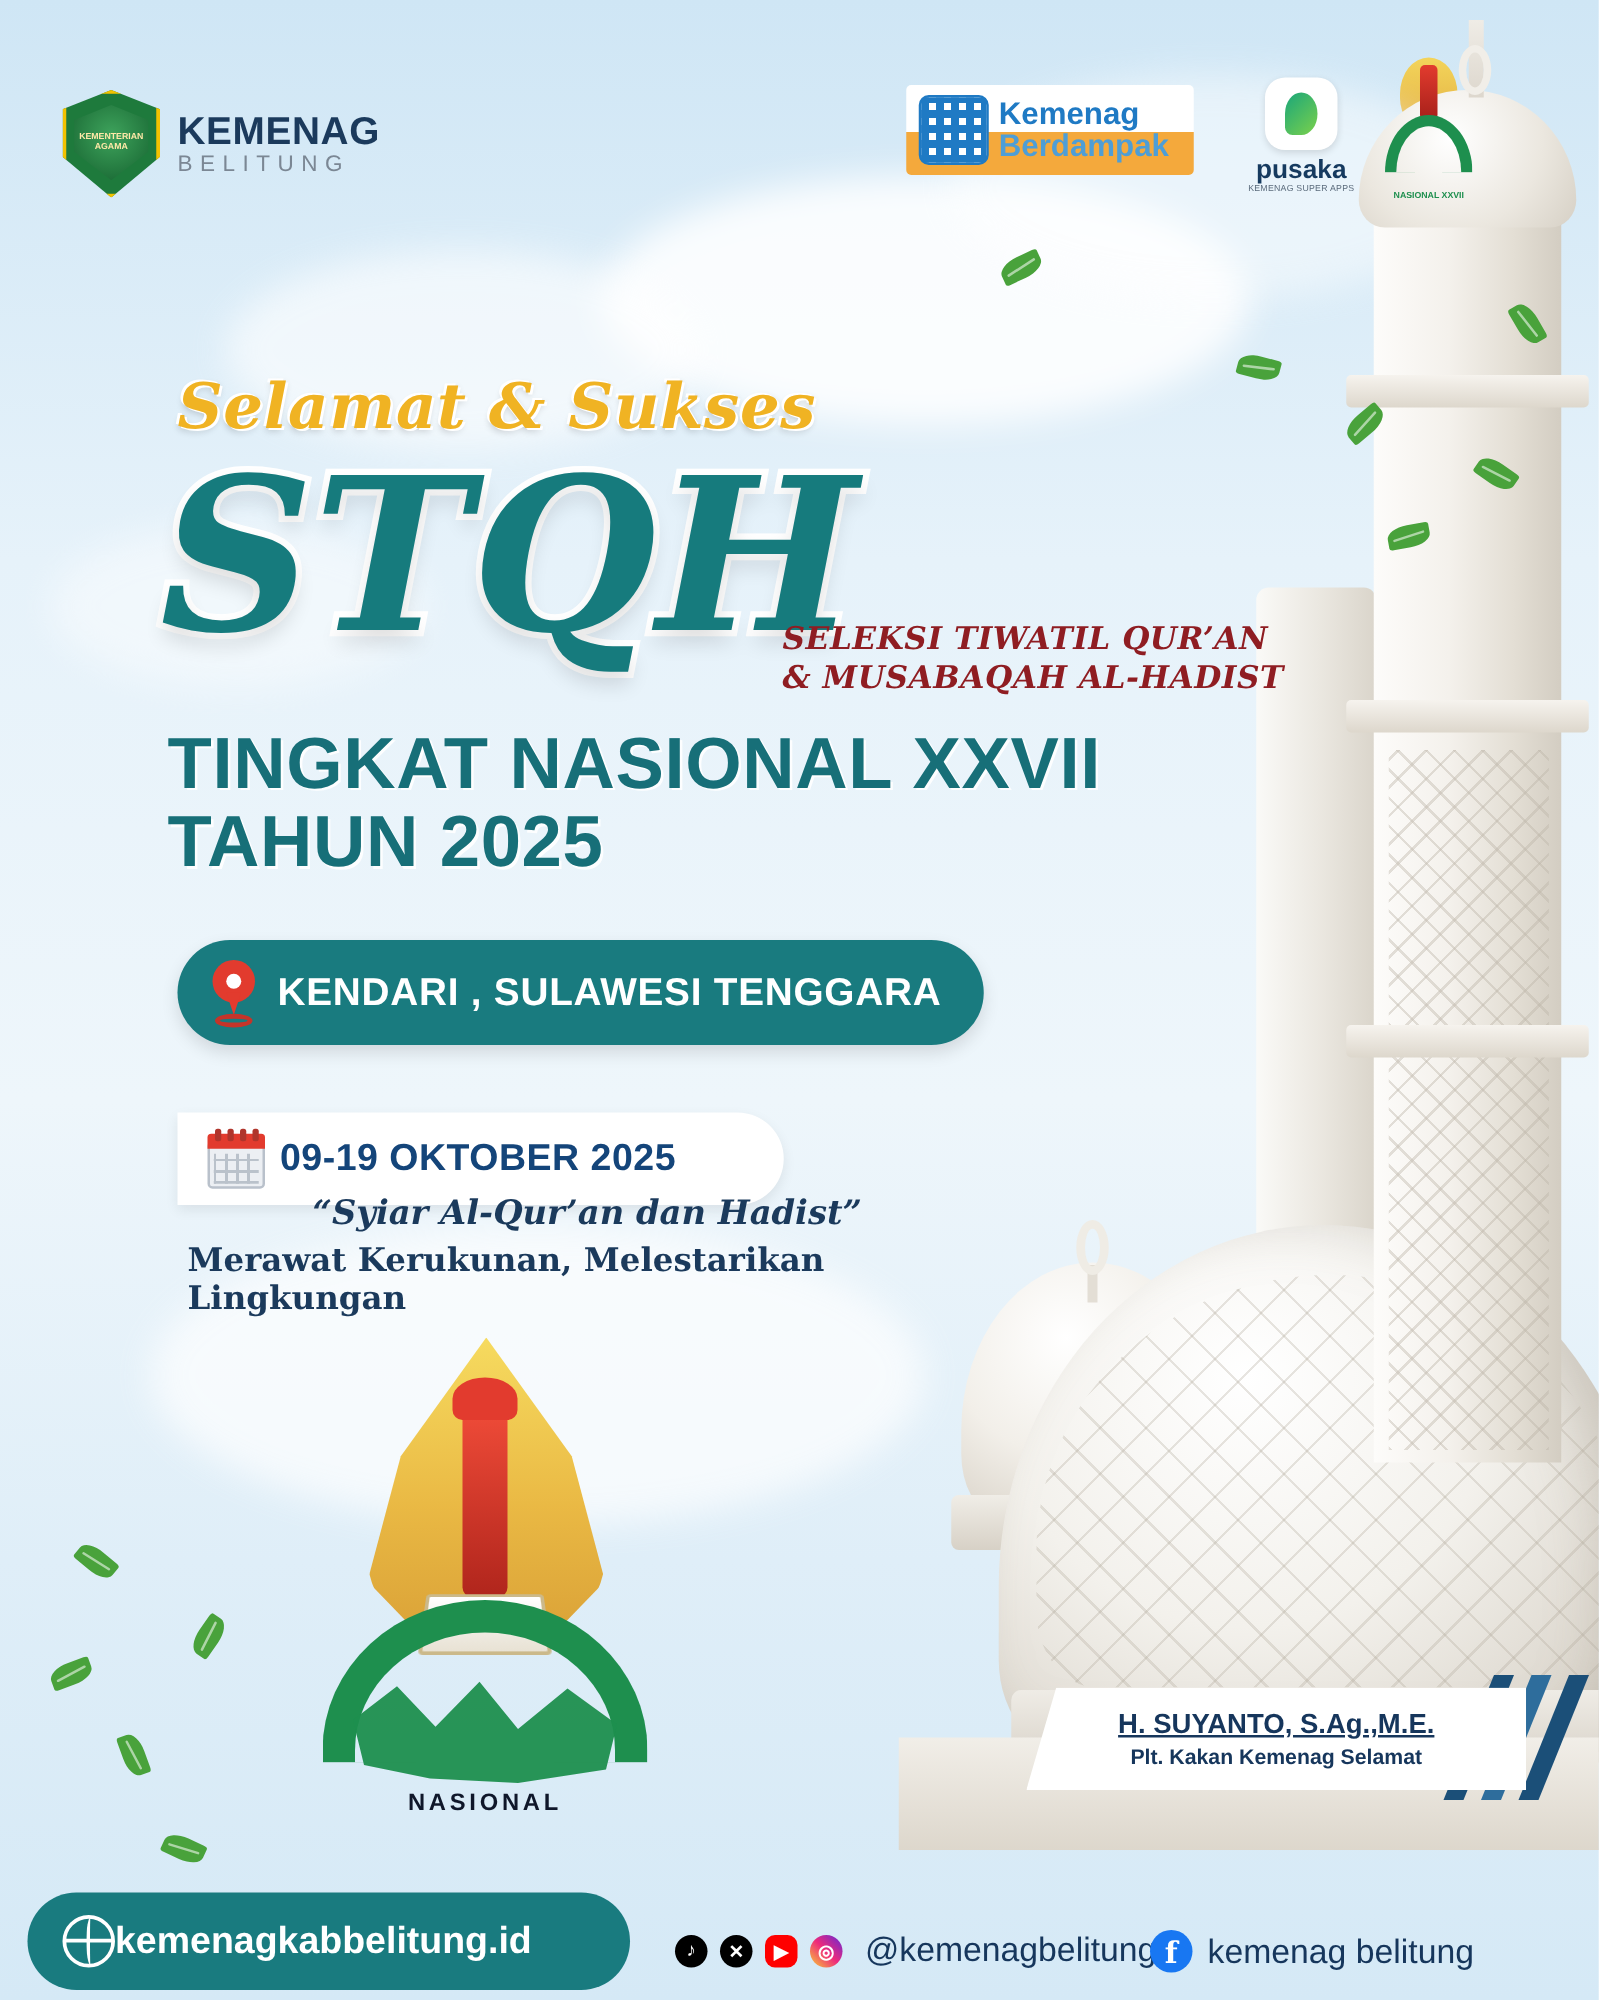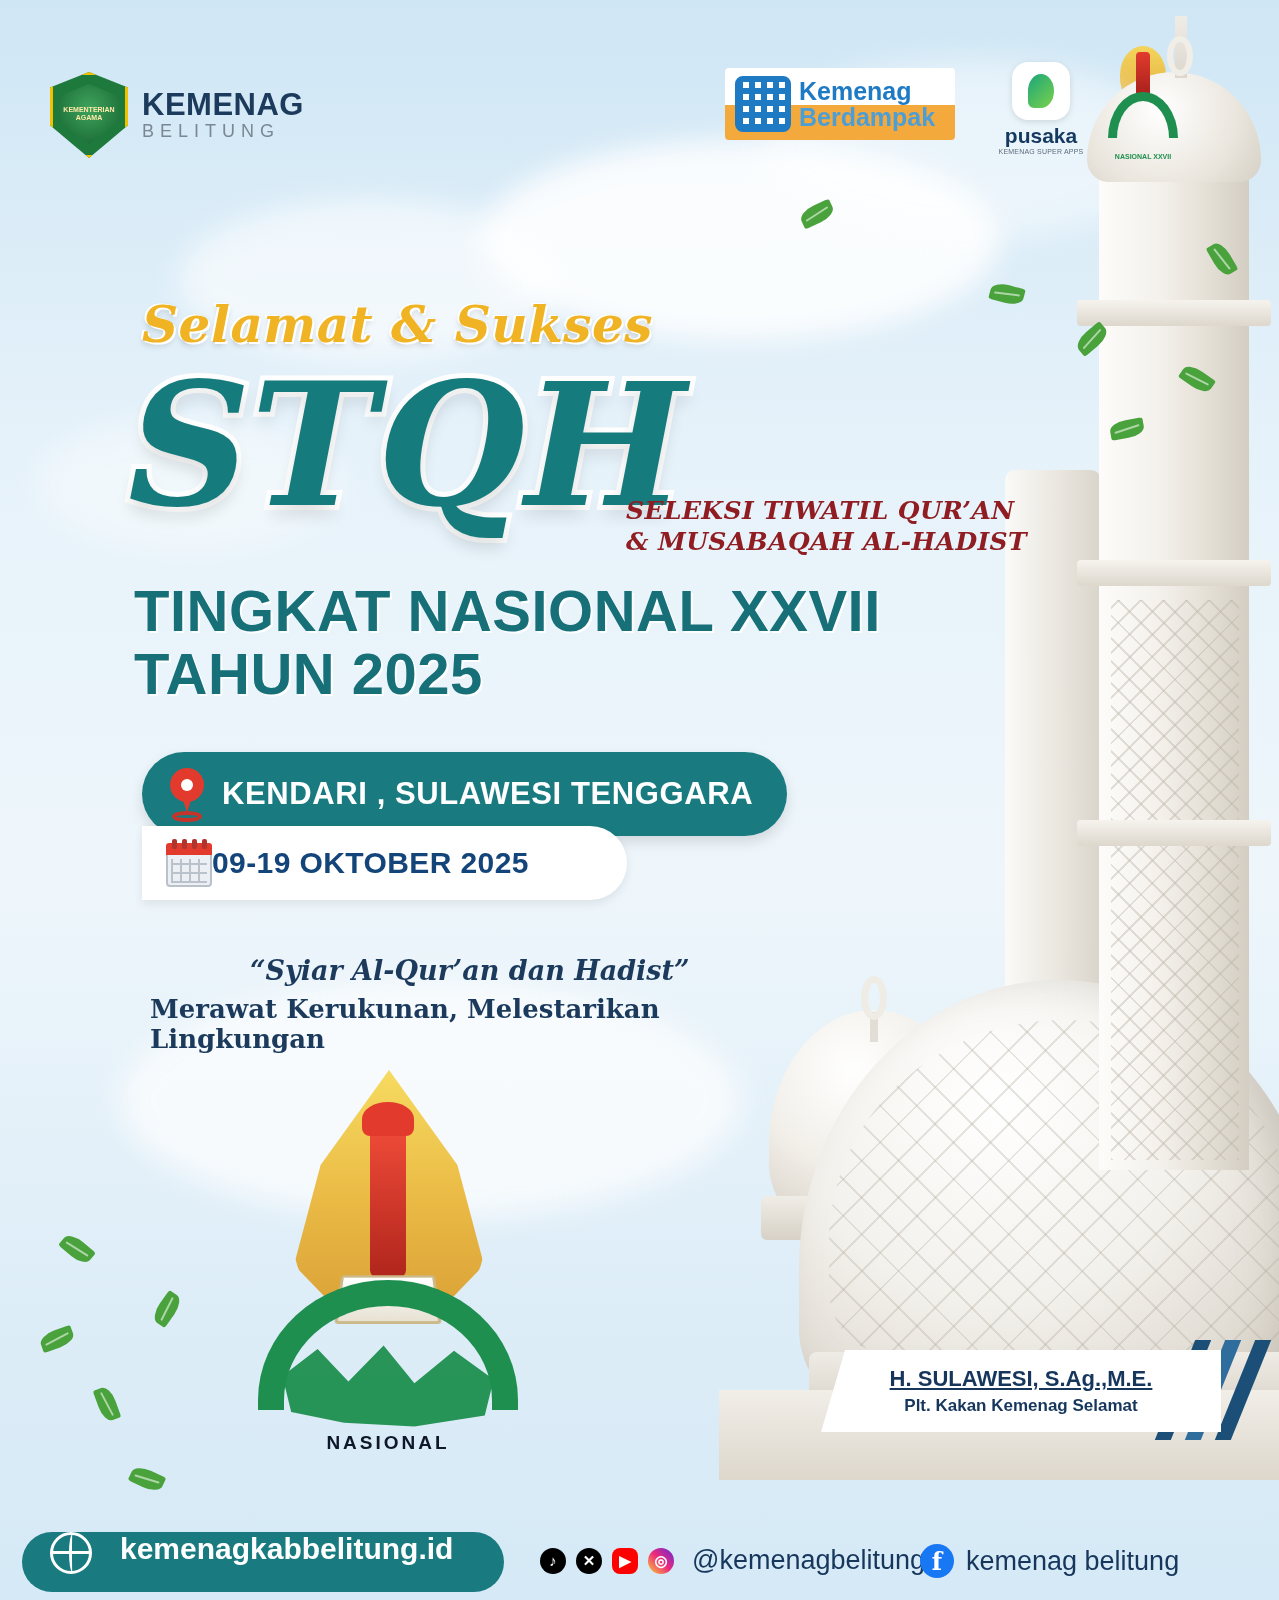--- a/index.html
+++ b/index.html
@@ -191,22 +191,22 @@
     box-shadow: 0 6px 14px rgba(0,0,0,.12);
   }
   .pin { width: 38px; height: 52px; position: relative; }
   .pin .head { position: absolute; top: 0; left: 2px; width: 34px; height: 34px; background: #e23b2e; border-radius: 50% 50% 50% 50%; }
   .pin .head::after { content:""; position: absolute; left: 11px; top: 11px; width: 12px; height: 12px; background: #fff; border-radius: 50%; }
   .pin .tip { position: absolute; top: 26px; left: 13px; width: 12px; height: 18px; background: #e23b2e; clip-path: polygon(0 0, 100% 0, 50% 100%); }
   .pin .ring { position: absolute; bottom: -2px; left: 4px; width: 30px; height: 11px; border: 4px solid #c4342a; border-radius: 50%; }
   .pill-place .txt { color: #ffffff; font-size: 31px; font-weight: bold; letter-spacing: .6px; }
 
   .pill-date {
-    position: absolute; left: 142px; top: 826px; width: 485px; height: 74px;
-    background: #ffffff; border-radius: 0 38px 38px 0; display: flex; align-items: center; gap: 0; padding-left: 24px;
+    position: absolute; left: 142px; top: 890px; width: 485px; height: 74px;
+    background: #ffffff; border-radius: 0 38px 38px 0; display: flex; align-items: center; gap: 12px; padding-left: 24px;
     box-shadow: 0 4px 10px rgba(0,0,0,.08);
   }
   .cal { width: 46px; height: 48px; position: relative; }
   .cal .body { position: absolute; bottom: 0; width: 46px; height: 38px; background: #eceff3; border: 2px solid #b9c1cb; border-radius: 4px; }
   .cal .top { position: absolute; top: 4px; width: 46px; height: 12px; background: #e23b2e; border-radius: 3px 3px 0 0; }
   .cal .r { position: absolute; top: 0; width: 5px; height: 10px; background: #b0352c; border-radius: 2px; }
   .cal .r1 { left: 6px; } .cal .r2 { left: 16px; } .cal .r3 { left: 26px; } .cal .r4 { left: 36px; }
   .cal .grid { position: absolute; bottom: 4px; left: 5px; width: 36px; height: 24px;
     background: repeating-linear-gradient(90deg,#9aa5b1 0 2px, transparent 2px 9px),
                 repeating-linear-gradient(0deg,#9aa5b1 0 2px, transparent 2px 9px); opacity:.6; }
@@ -259,22 +259,22 @@
   .signature .role { font-size: 17px; font-weight: bold; color: #16365c; margin-top: 4px; }
   .sig-stripes { position: absolute; right: 18px; bottom: 160px; width: 110px; height: 100px; }
   .sig-stripes i { position: absolute; top: 0; width: 16px; height: 100px; background: #1b4f78; transform: skewX(-22deg); }
   .sig-stripes i:nth-child(1) { right: 70px; }
   .sig-stripes i:nth-child(2) { right: 40px; background:#2e6d9c; }
   .sig-stripes i:nth-child(3) { right: 10px; background:#1b4f78; }
 
   
   .footer { position: absolute; left: 0; bottom: 0; width: 100%; height: 96px; }
   .web-pill {
-    position: absolute; left: 22px; bottom: 8px; height: 60px; width: 482px;
-    background: #197b7f; border-radius: 40px; display: flex; align-items: flex-start; gap: 28px; padding-left: 28px;
+    position: absolute; left: 22px; bottom: 8px; height: 78px; width: 482px;
+    background: #197b7f; border-radius: 40px; display: flex; align-items: center; gap: 0; padding-left: 28px;
   }
   .globe { width: 42px; height: 42px; border-radius: 50%; border: 3px solid #fff; position: relative; }
   .globe::before { content:""; position:absolute; left: 16px; top: -1px; width: 4px; height: 38px; border-left: 3px solid #fff; border-radius: 50%; }
   .globe::after { content:""; position:absolute; left: -1px; top: 16px; width: 38px; height: 4px; border-top: 3px solid #fff; }
   .web-pill .txt { color: #fff; font-size: 30px; font-weight: bold; }
 
   .social { position: absolute; left: 540px; bottom: 24px; display: flex; align-items: center; gap: 10px; }
   .sicon { width: 26px; height: 26px; border-radius: 7px; display: flex; align-items: center; justify-content: center; color: #fff; font-size: 15px; font-weight: bold; }
   .s-tiktok { background: #000; border-radius: 50%; }
   .s-x { background: #000; border-radius: 50%; }
@@ -402,21 +402,21 @@
   <div class="calli"></div>
   <div class="nas">NASIONAL</div>
 </div>
 
 <div class="sig-stripes">
     <i></i>
     <i></i>
     <i></i>
   </div>
 <div class="signature">
-  <div class="name">H. SULAWESI, S.Ag.,M.E.</div>
+  <div class="name">H. SUYANTO, S.Ag.,M.E.</div>
   <div class="role">Plt. Kakan Kemenag  Selamat</div>
 </div>
 
 <div class="footer">
   <div class="web-pill">
     <div class="globe"></div>
     <div class="txt">kemenagkabbelitung.id</div>
   </div>
 
   <div class="social">

